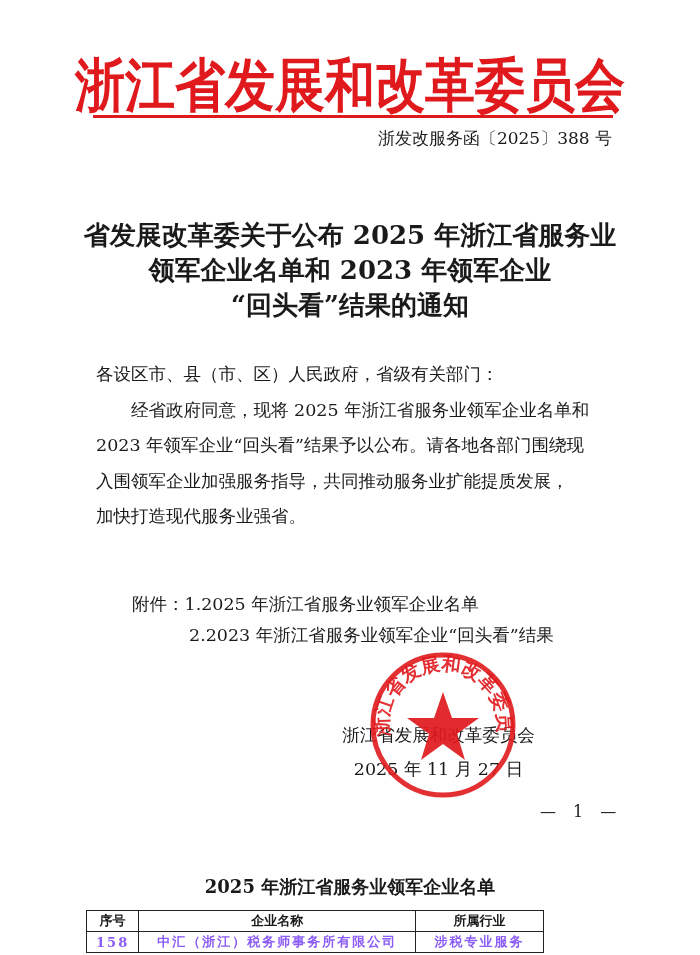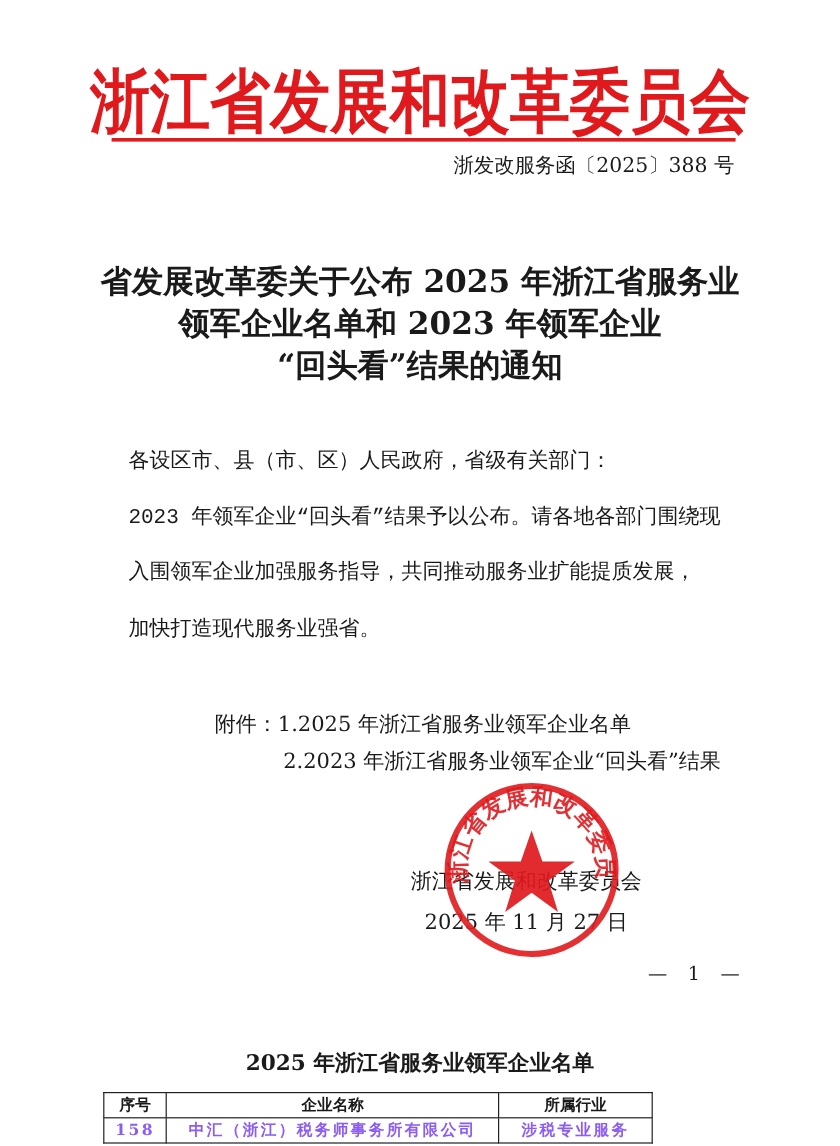--- a/index.html
+++ b/index.html
@@ -8,23 +8,23 @@
   .abs { position:absolute; }
   .masthead { left:0; width:700px; top:55px; text-align:center; color:#e0191d;
               font-size:50px; font-weight:bold; letter-spacing:0px; line-height:60px;
               transform: scaleY(1.15); }
   .red-rule { left:93px; width:520px; top:115px; height:3px; background:#e0191d; }
   .docnum { right:88px; top:126px; font-size:17px; line-height:24px; }
   .title { left:0; width:700px; top:218px; text-align:center; font-size:26px;
            font-weight:bold; line-height:35px; }
   .title div { white-space:nowrap; }
   .body-text { left:92px; width:530px; top:355px; font-size:17.5px; line-height:31.5px; }
-  .body-text p { margin:15px;font-family:Liberation Mono, monospace; }
+  .body-text p { margin:4px; }
   .indent { text-indent:35px; }
-  .attach { left:132px; top:589px; font-size:17.5px; line-height:31px;margin-left:47px; }
+  .attach { left:132px; top:589px; font-size:17.5px; line-height:31px; }
   .attach .row2 { padding-left:57px; }
   .stamp { left:368px; top:650px; width:150px; height:150px; }
   .signer { left:336px; top:718px; font-size:17.5px; line-height:34px; text-align:center; width:205px; }
   .pagenum { left:540px; top:802px; font-size:16px; letter-spacing:6px; }
   .list-title { left:0; width:700px; top:872px; text-align:center; font-size:18px; font-weight:bold; line-height:30px; }
   table.list { position:absolute; left:86px; top:910px; width:458px; border-collapse:collapse;
                font-size:13px; }
   table.list td, table.list th { border:1.5px solid #222; height:20px; padding:0; text-align:center; }
   table.list th { font-family:"DejaVu Sans", "Liberation Sans", sans-serif; font-weight:bold; font-size:13px; }
   .c1 { width:55px; } .c2 { width:327px; } .c3 { width:150px; }
@@ -38,20 +38,21 @@
 <div class="abs docnum">浙发改服务函〔2025〕388 号</div>
 
 <div class="abs title">
   <div>省发展改革委关于公布 2025 年浙江省服务业</div>
   <div>领军企业名单和 2023 年领军企业</div>
   <div>“回头看”结果的通知</div>
 </div>
 
 <div class="abs body-text">
   <p>各设区市、县（市、区）人民政府，省级有关部门：</p>
+  <p class="indent">经省政府同意，现将 2025 年浙江省服务业领军企业名单和</p>
   <p>2023 年领军企业“回头看”结果予以公布。请各地各部门围绕现</p>
   <p>入围领军企业加强服务指导，共同推动服务业扩能提质发展，</p>
   <p>加快打造现代服务业强省。</p>
 </div>
 
 <div class="abs attach">
   <div><span>附件：</span><span>1.2025 年浙江省服务业领军企业名单</span></div>
   <div class="row2">2.2023 年浙江省服务业领军企业“回头看”结果</div>
 </div>
 

